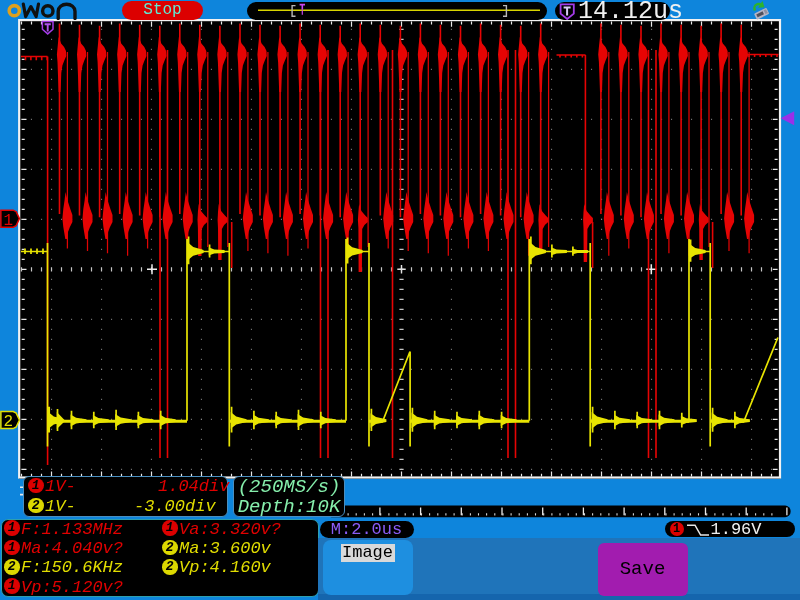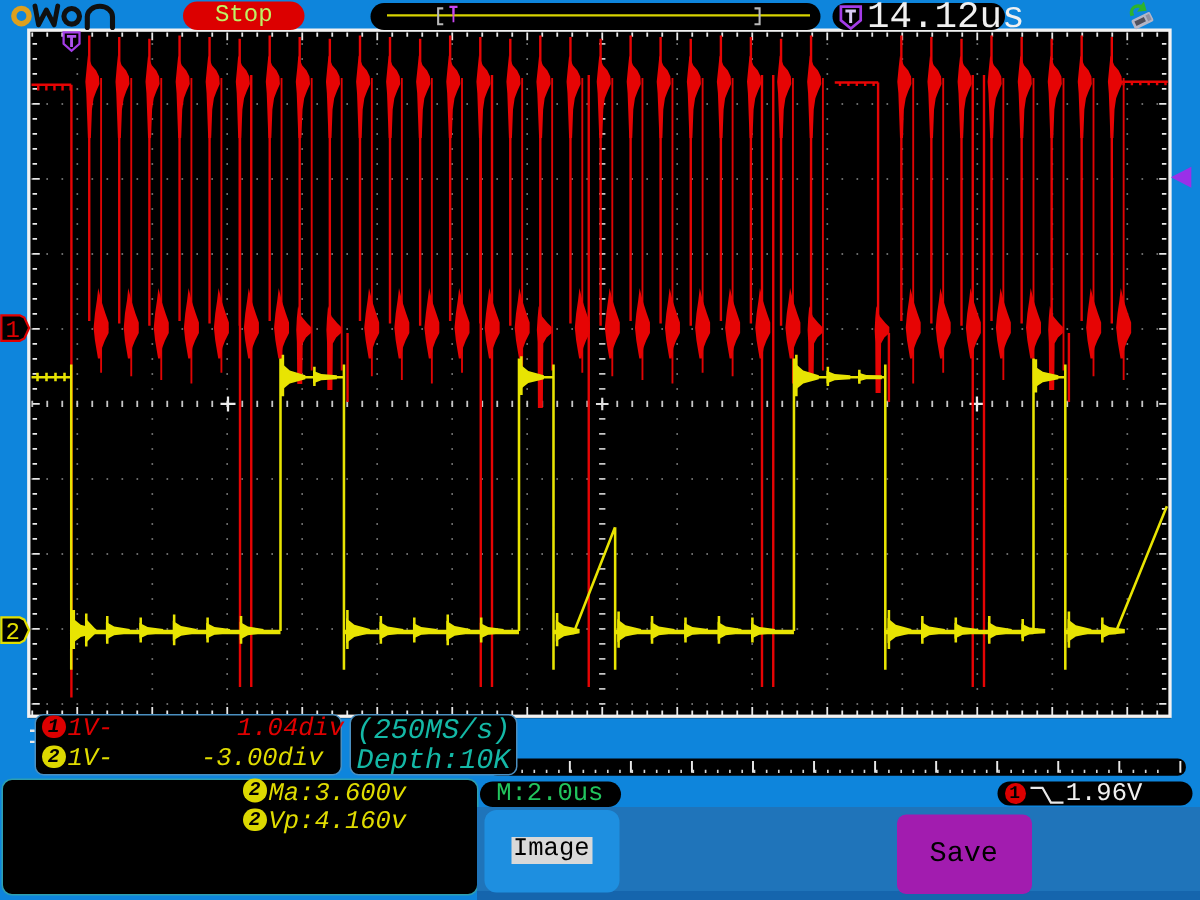--- a/index.html
+++ b/index.html
@@ -50,21 +50,21 @@
 <path d="M780.6 118.2L794.2 111.2V125.2Z" fill="#9a30e8"></path>
 </svg>
 
 <svg class="abs" style="left:6px;top:1px" width="76" height="19" viewBox="0 0 76 19">
 <circle cx="8.3" cy="9.7" r="5.1" fill="none" stroke="#dea01e" stroke-width="3.6"></circle>
 <path d="M17.3 3 19.7 15.6 24.9 5.6 30.1 15.6 32.5 3" fill="none" stroke="#101010" stroke-width="3.2" stroke-linejoin="round" stroke-linecap="round"></path>
 <circle cx="41.8" cy="9.9" r="5.2" fill="none" stroke="#101010" stroke-width="3.4"></circle>
 <path d="M52.2 17.4V10.2a8.4 7 0 0 1 16.8 0V17.4" fill="none" stroke="#101010" stroke-width="3.4" stroke-linecap="round"></path>
 </svg>
 <div class="pill" style="left:122px;top:1px;width:81px;height:19px;background:#dc0000;border-radius:10px;
-color:#bef264;font-size:16px;text-align:center;line-height:19px;letter-spacing:0px">Stop</div>
+color:#5eead4;font-size:16px;text-align:center;line-height:19px;letter-spacing:0px">Stop</div>
 <div class="pill" style="left:247px;top:1.5px;width:300px;height:18px;border-radius:9px">
 <svg width="300" height="18" viewBox="0 0 300 18" style="display:block">
 <path d="M11 8.2H293" stroke="#d8d400" stroke-width="1.5"></path>
 <path d="M48.5 3.6h-3.4v10.6h3.4M256 3.6h3.4v10.6h-3.4" stroke="#b8b8b8" stroke-width="1.4" fill="none"></path>
 <path d="M52.6 2.6h5.4M55.3 2.6v5.2" stroke="#c846f0" stroke-width="1.6"></path>
 <path d="M55.3 8.2v4.6" stroke="#c846f0" stroke-width="1.2"></path>
 </svg>
   </div>
 <div class="pill" style="left:555px;top:1.5px;width:115px;height:18.5px;border-radius:9px">
 <svg class="abs" style="left:4px;top:1px" width="17" height="17" viewBox="0 0 17 17">
@@ -79,39 +79,46 @@
 <rect x="5.4" y="11" width="7" height="3.2" fill="#50505c"></rect>
       <rect x="13.8" y="10.6" width="2.6" height="4.2" fill="#8f90a2"></rect>
     </g>
 <path d="M2.6 9.8C.8 4.6 5.4.6 9.8 2.2L11.6 0 13.4 6.2 7 6.8 8.8 4.4C5.4 3.6 3.4 5.8 5.2 9.2Z" fill="#2db32d"></path>
 </svg>
 
 <div class="box" style="left:23px;top:476px;width:203px;height:39px;border:1.6px solid #4a8fc0;font-size:17px;line-height:20px">
 <div style="padding-left:4px"><span class="circ" style="background:#dc0000">1</span><span class="r">1V-</span><span class="r" style="position:absolute;left:134px">1.04div</span></div>
 <div style="padding-left:4px"><span class="circ" style="background:#dcd800">2</span><span class="y">1V-</span><span class="y" style="position:absolute;left:110px">-3.00div</span></div>
 </div>
-<div class="box" style="left:233px;top:476px;width:110px;height:39px;border:1.6px solid #4a8fc0;font-size:19px;line-height:20px;color:#14b8a6;text-align:center">
+<div class="box" style="left:233px;top:476px;width:110px;height:39px;border:1.6px solid #4a8fc0;font-size:19px;line-height:20px;color:#86efac;text-align:center">
 <div>(250MS/s)</div>
     <div>Depth:10K</div>
 </div>
 
 <div class="box" style="left:1px;top:519px;width:316px;height:75.5px;border:1.6px solid #2e9faf;font-size:17px;line-height:19.4px;border-radius:7px">
+<div style="position:absolute;left:2px;top:-0.5px">
+      <div><span class="circ" style="background:#dc0000">1</span><span class="r">F:1.133MHz</span></div>
+<div><span class="circ" style="background:#dc0000">1</span><span class="r">Ma:4.040v?</span></div>
+<div><span class="circ" style="background:#dcd800">2</span><span class="y">F:150.6KHz</span></div>
+<div><span class="circ" style="background:#dc0000">1</span><span class="r">Vp:5.120v?</span></div>
+    </div>
 <div style="position:absolute;left:160px;top:-0.5px">
+      <div><span class="circ" style="background:#dc0000">1</span><span class="r">Va:3.320v?</span></div>
 <div><span class="circ" style="background:#dcd800">2</span><span class="y">Ma:3.600v</span></div>
 <div><span class="circ" style="background:#dcd800">2</span><span class="y">Vp:4.160v</span></div>
     </div>
 </div>
 
 <div class="abs" style="left:318px;top:537.5px;width:482px;height:62.5px;background:#1f74ba"></div>
 <div class="abs" style="left:318px;top:593.5px;width:482px;height:6.5px;background:#1565ad"></div>
-<div class="pill" style="left:319.5px;top:520.5px;width:94px;height:17px;border-radius:8.5px;color:#22c55e;font-size:17px;line-height:17px;padding-left:0;text-align:center">M:2.0us</div>
+<div class="pill" style="left:319.5px;top:520.5px;width:94px;height:17px;border-radius:8.5px;color:#8b5cf6;font-size:17px;line-height:17px;padding-left:0;text-align:center">M:2.0us</div>
 <div class="pill" style="left:664.5px;top:520.5px;width:130px;height:16.5px;border-radius:8px">
 <span class="circ" style="background:#dc0000;position:absolute;left:5px;top:1px;width:14px;height:14px;line-height:14px;font-size:12px">1</span>
 <svg class="abs" style="left:21px;top:2px" width="26" height="14" viewBox="0 0 26 14">
 <path d="M1 2.2H9L14.6 12H23" stroke="#e8e8e8" stroke-width="1.5" fill="none"></path>
     </svg>
 <span class="abs" style="left:46px;top:0px;color:#f0f0f0;font-size:17px;line-height:17px">1.96V</span>
 </div>
 <div class="abs" style="left:322.5px;top:540px;width:90px;height:55px;background:#1e8fe0;border-radius:8px;text-align:center">
-<div style="font-size:17px;color:#000;background:#d9d9d9;width:54px;margin:18px auto 0;line-height:17.5px">Image</div>
+<div style="font-size:17px;color:#000;background:#d9d9d9;width:54px;margin:4px auto 0;line-height:17.5px">Image</div>
 </div>
 <div class="abs" style="left:597.5px;top:542.5px;width:90px;height:53px;background:#a21caf;border-radius:6px;text-align:center">
 <div style="font-size:19px;color:#000;margin-top:15px">Save</div>
 </div>
 </body></html>

